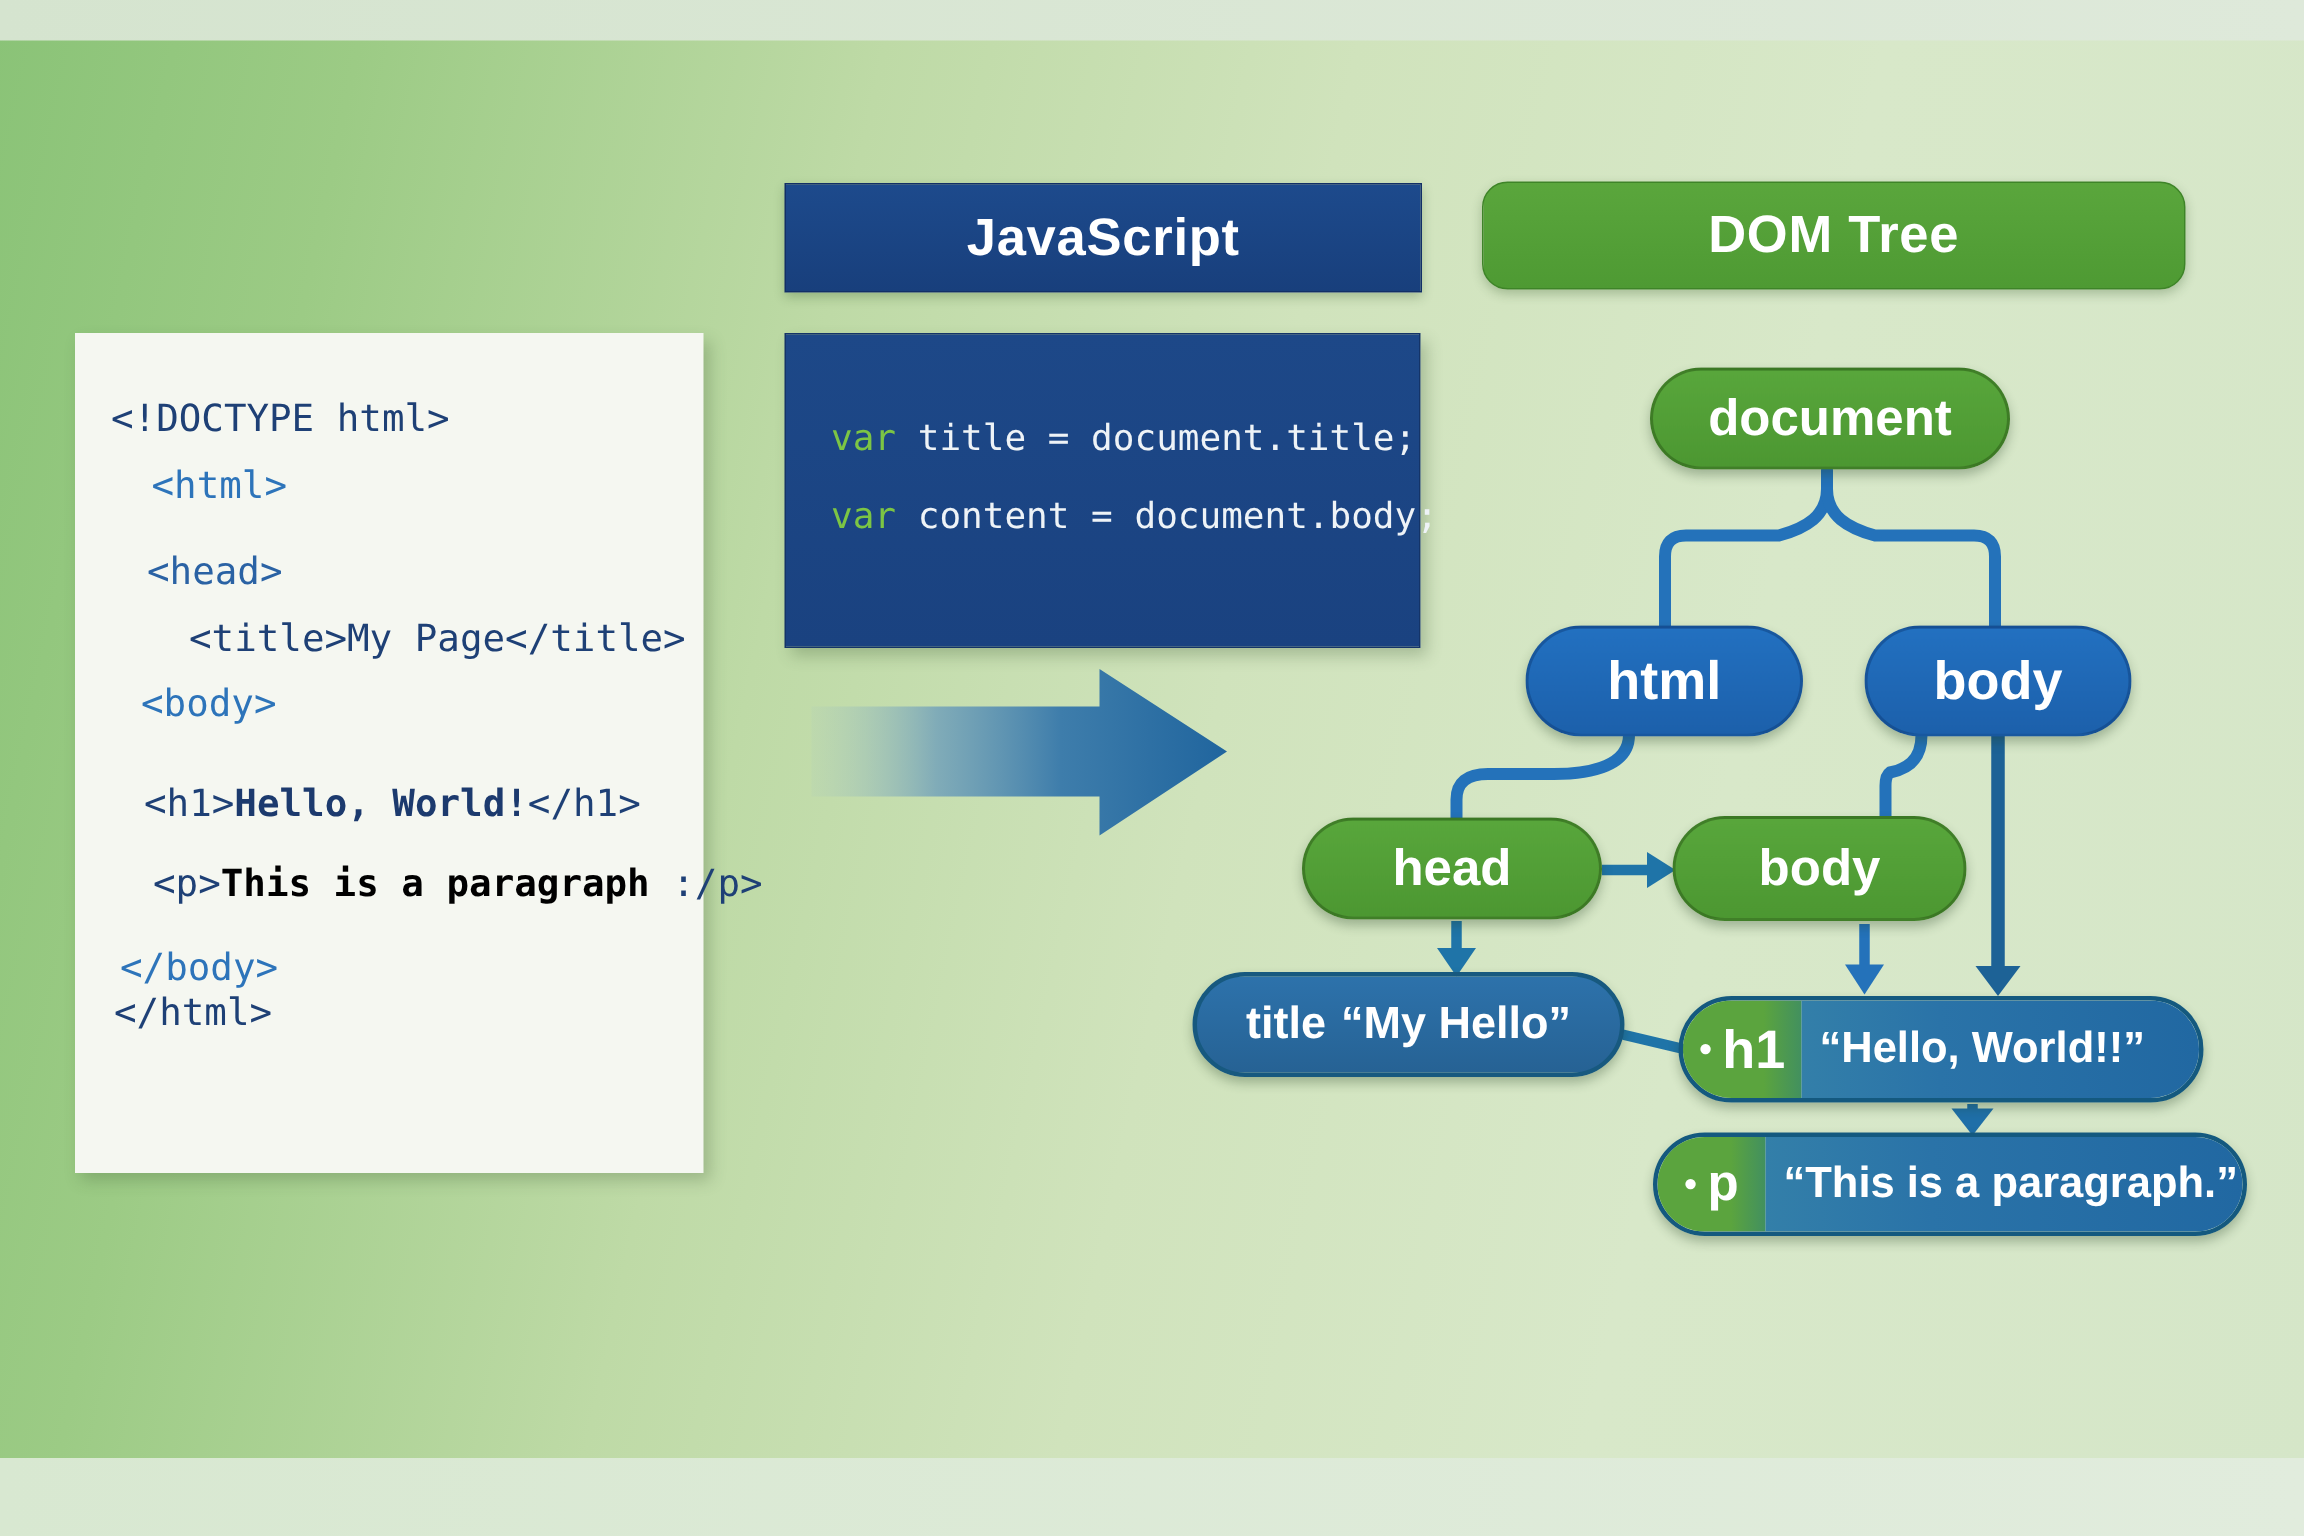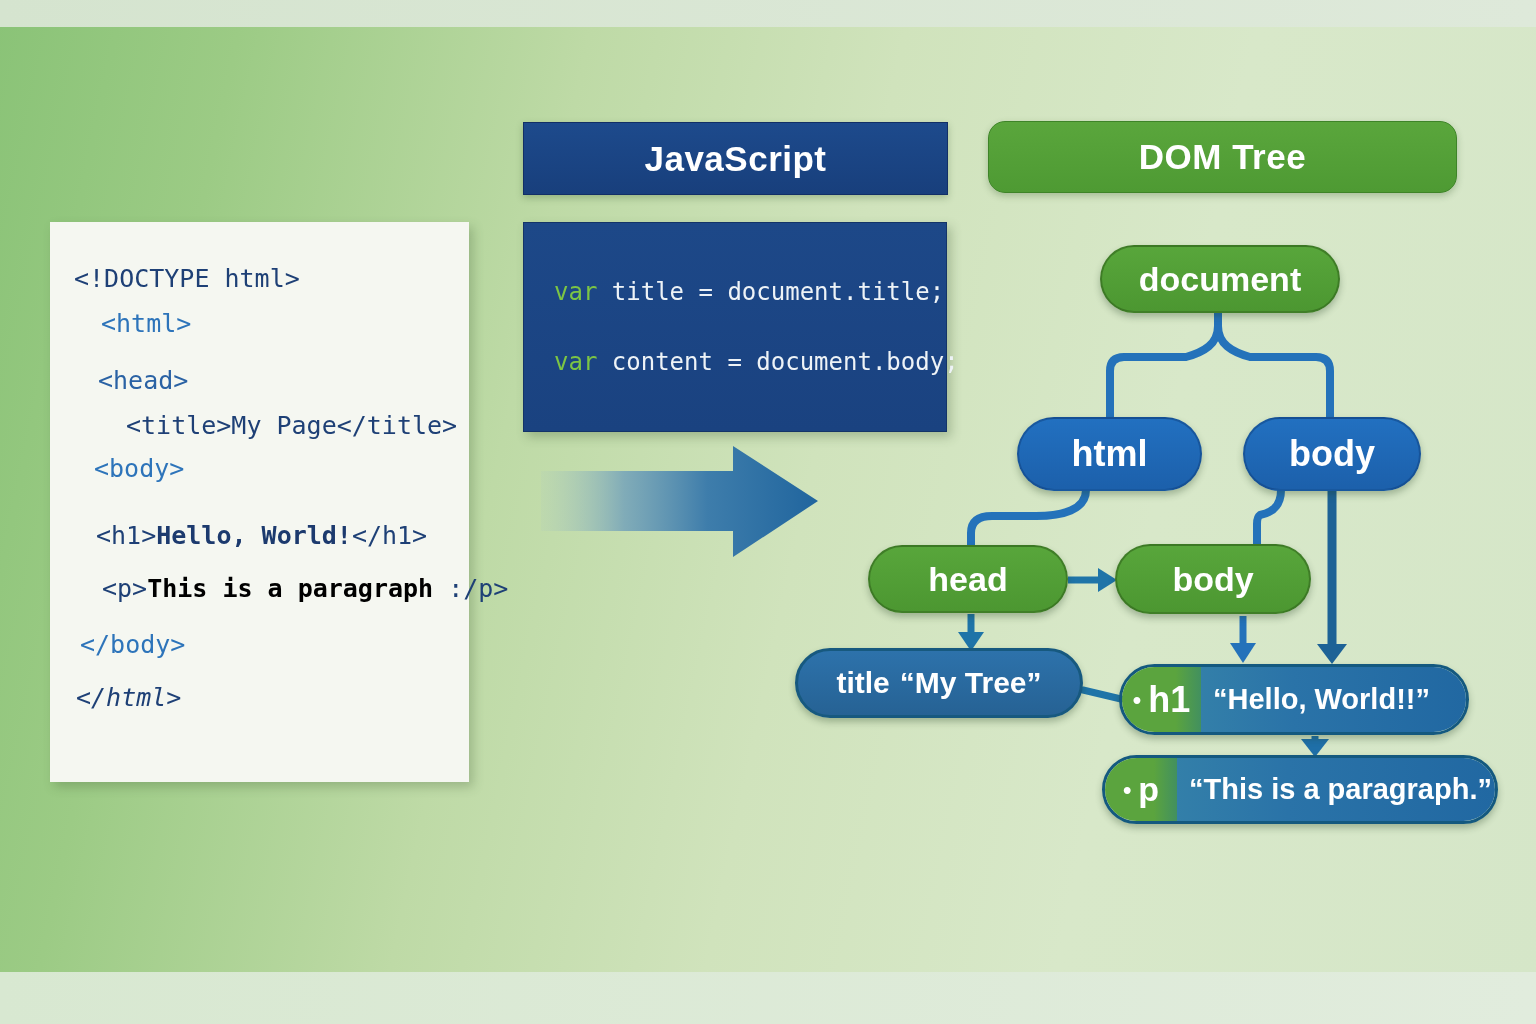--- a/index.html
+++ b/index.html
@@ -126,28 +126,28 @@
   <div class="code-panel">
     <div id="html-code">
         <div class="code-line"><span class="seg-navy">&lt;!DOCTYPE html&gt;</span></div>
         <div class="code-line" style="margin-top: 15px; padding-left: 2px; margin-left: 25px;"><span class="seg-blue">&lt;html&gt;</span></div>
         <div class="code-line" style="margin-top: 27px; padding-left: 24px;"><span class="seg-mid">&lt;head&gt;</span></div>
         <div class="code-line" style="margin-top: 15px; padding-left: 52px;"><span class="seg-navy">&lt;title&gt;My Page&lt;/title&gt;</span></div>
         <div class="code-line" style="margin-top: 13px; padding-left: 20px;"><span class="seg-blue">&lt;body&gt;</span></div>
         <div class="code-line" style="margin-top: 37px; padding-left: 22px;"><span class="seg-navy">&lt;h1&gt;</span><span class="seg-navy-bold">Hello, World!</span><span class="seg-navy">&lt;/h1&gt;</span></div>
         <div class="code-line" style="margin-top: 23px; padding-left: 28px;"><span class="seg-navy">&lt;p&gt;</span><span class="seg-navy-semi">This is a paragraph </span><span class="seg-navy">:/p&gt;</span></div>
         <div class="code-line" style="margin-top: 26px; padding-left: 6px;"><span class="seg-blue">&lt;/body&gt;</span></div>
-        <div class="code-line" style="margin-top: 23px; padding-left: 2px; font-style: italic;"><span class="seg-navy">&lt;/html&gt;</span></div>
+        <div class="code-line" style="padding-left: 2px;"><span class="seg-navy">&lt;/html&gt;</span></div>
       </div>
   </div>
 
   <div class="js-panel">
     <div id="js-code">
         <div class="js-line"><span class="seg-green">var</span><span class="seg-white"> title = document.title;</span></div>
-        <div class="js-line" style="margin-top: 36px; text-align: center;"><span class="seg-green">var</span><span class="seg-white"> content = document.body;</span></div>
+        <div class="js-line" style="margin-top: 18px; text-align: center;"><span class="seg-green">var</span><span class="seg-white"> content = document.body;</span></div>
       </div>
   </div>
 
   <div class="node node-green" style="left:1100px;top:245px;width:240px;height:68px;font-size:34px;">
     <span>document</span>
   </div>
 
   <div class="node node-blue" style="left:1017px;top:417px;width:185px;height:74px;font-size:36px;">
     <span>html</span>
   </div>
@@ -159,21 +159,21 @@
   <div class="node node-green" style="left:868px;top:545px;width:200px;height:68px;font-size:34px;">
     <span>head</span>
   </div>
 
   <div class="node node-green" style="left:1115px;top:544px;width:196px;height:70px;font-size:34px;">
     <span>body</span>
   </div>
 
   <div class="title-pill" style="left:795px;top:648px;width:288px;height:70px;font-size:30px;gap:10px;">
     <span>title</span>
-    <span>“My Tree”</span>
+    <span>“My Hello”</span>
   </div>
 
   <div class="leaf-pill" style="left:1119px;top:664px;width:350px;height:71px;">
     <div class="leaf-green" style="width:79px;font-size:36px;">
       <span class="bullet">•</span>
       <span>h1</span>
     </div>
     <div class="leaf-blue" style="font-size:29px;">
       <span>“Hello, World!!”</span>
     </div>

